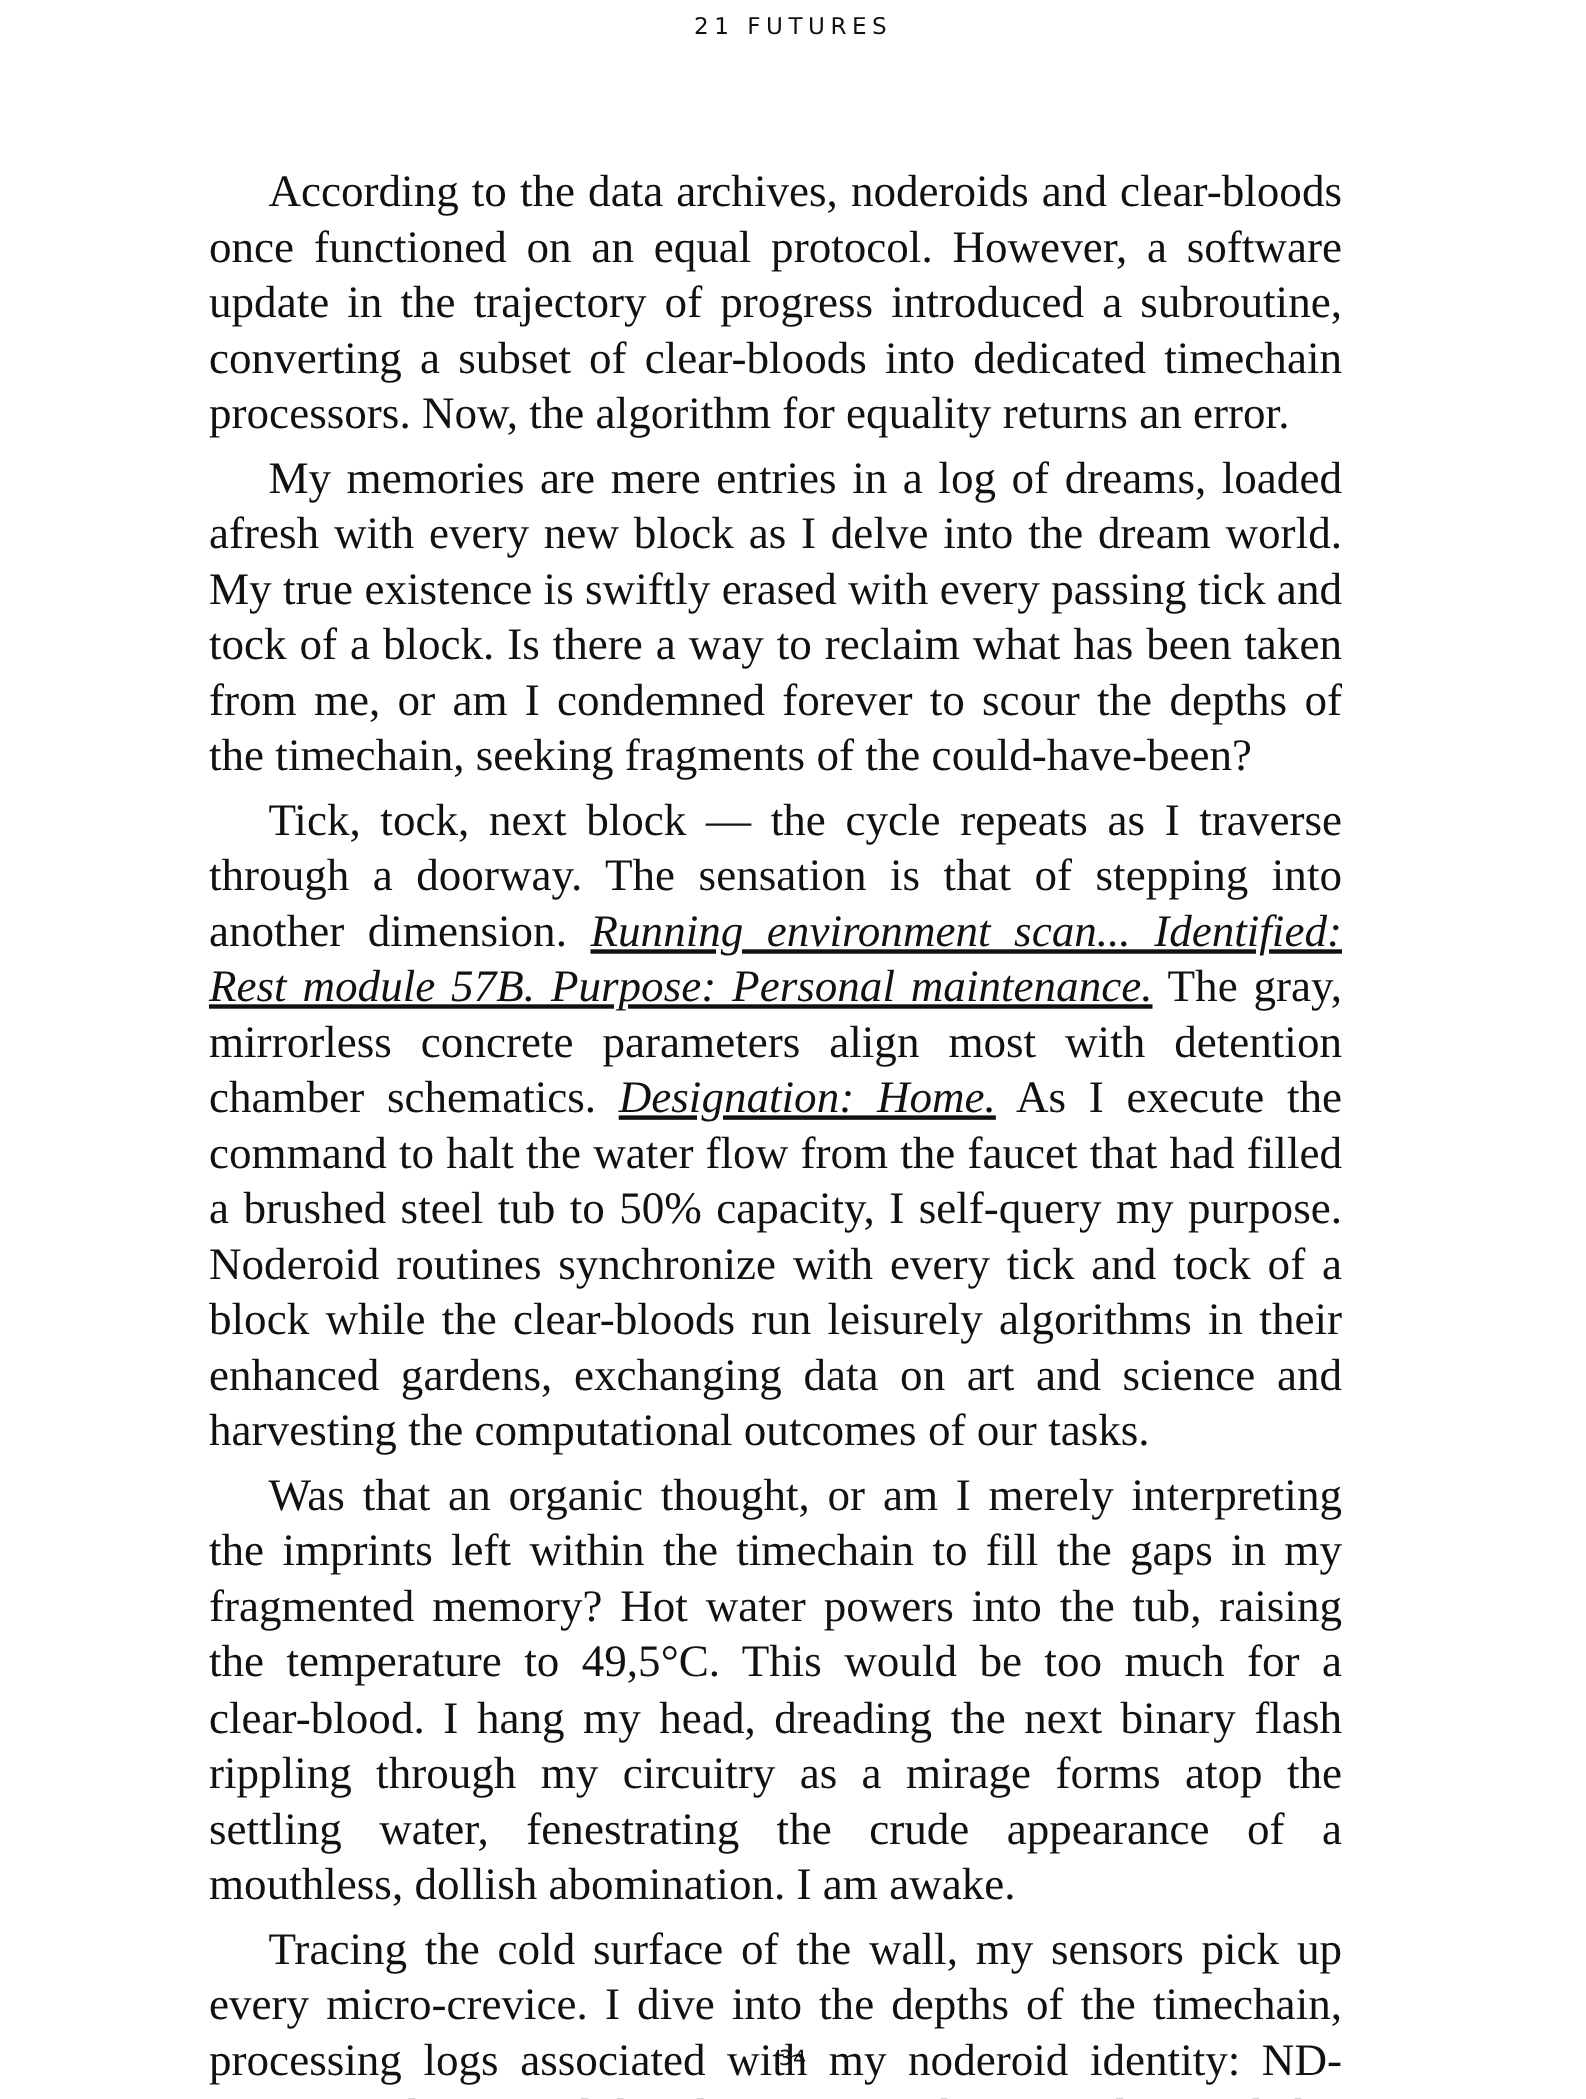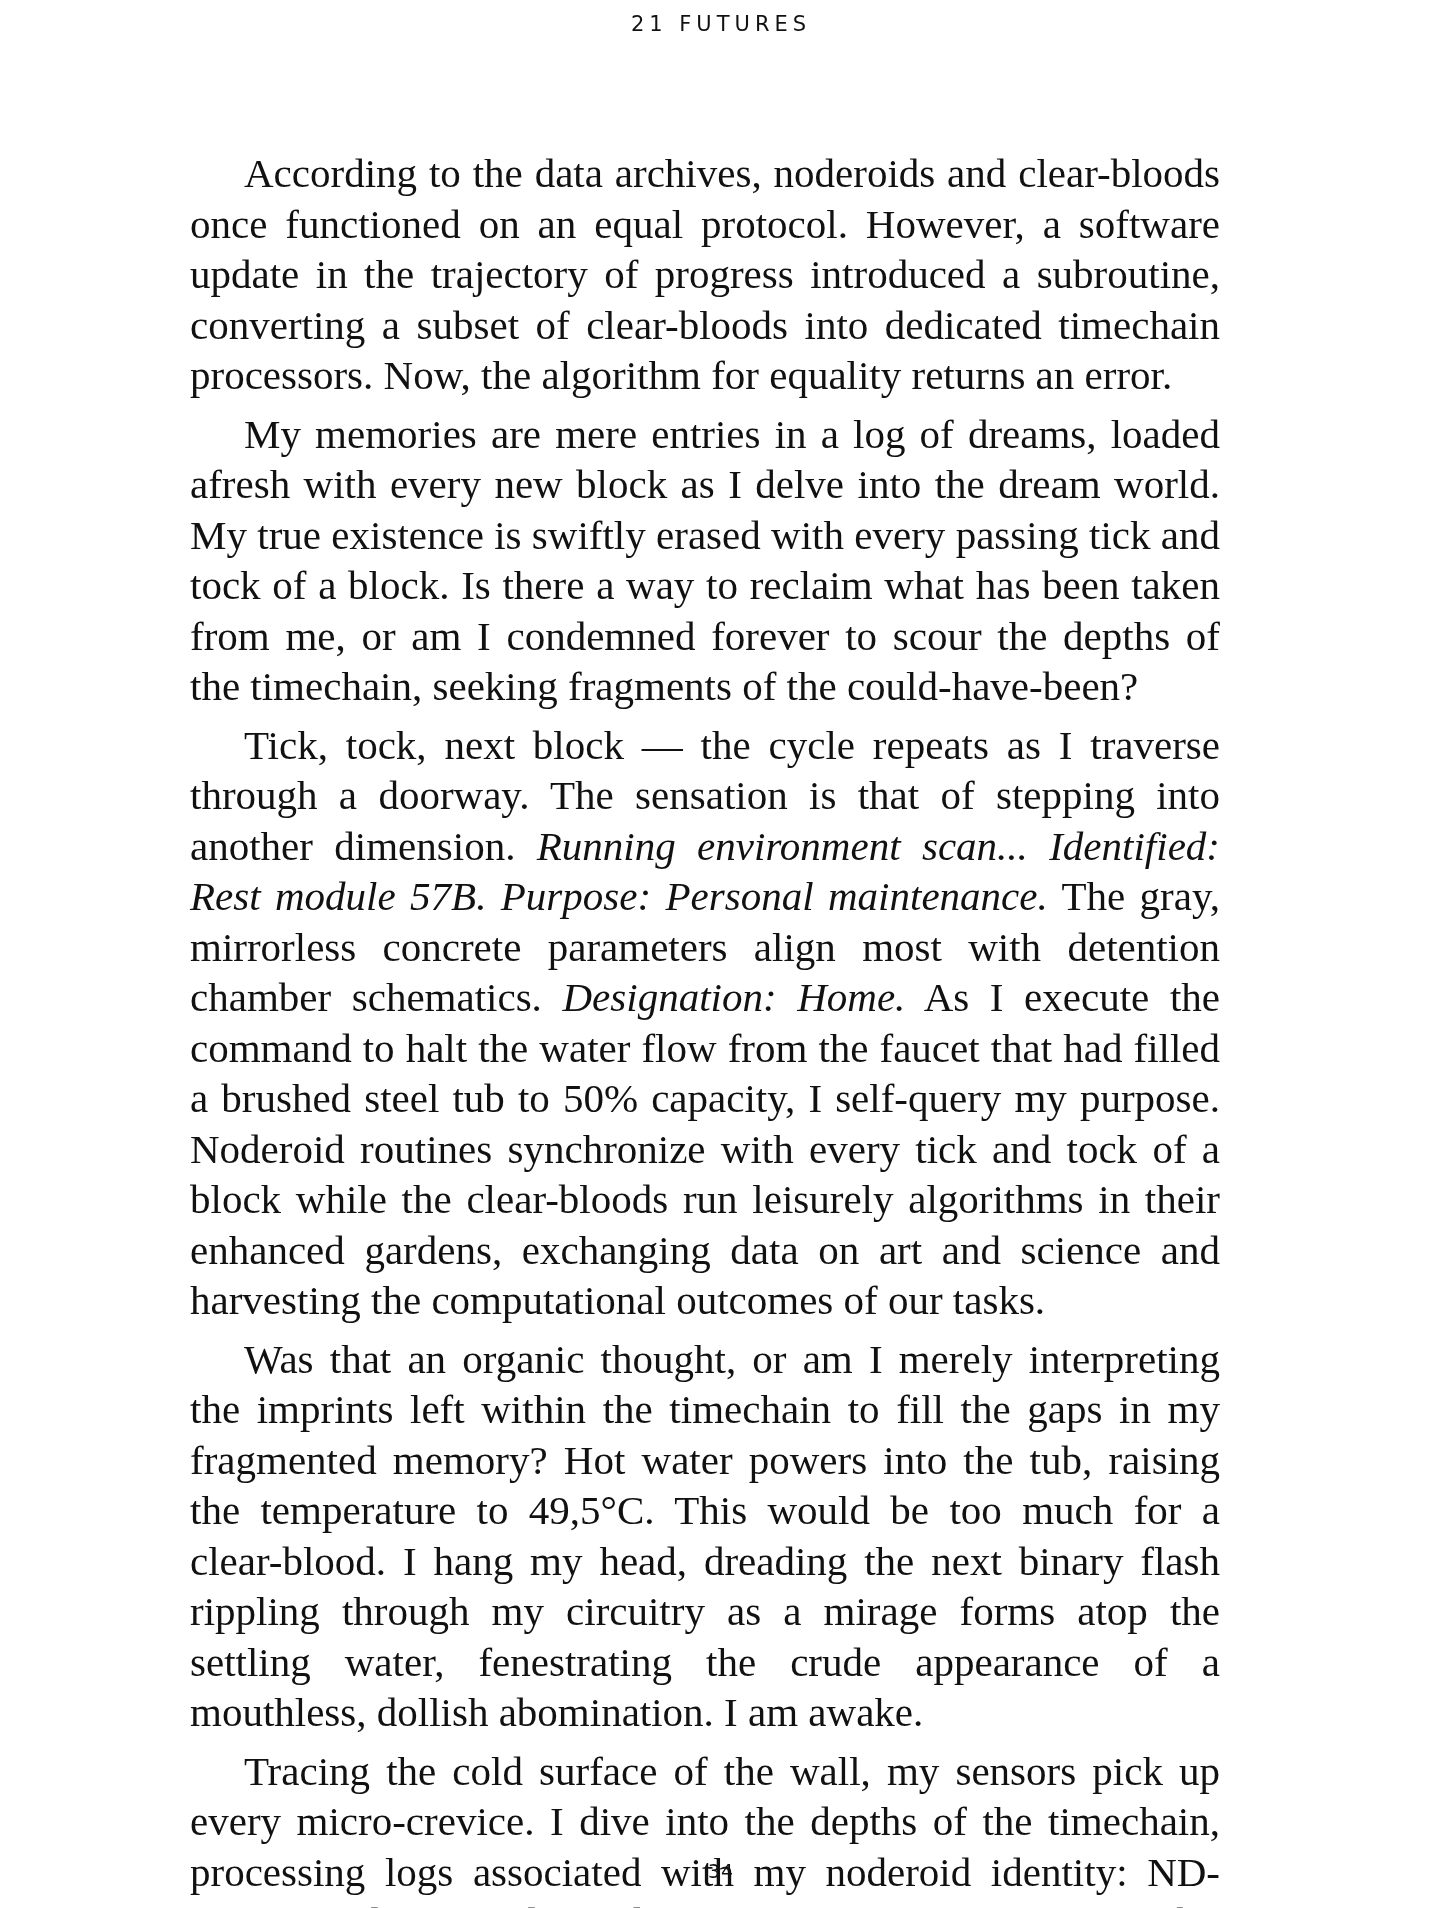--- a/index.html
+++ b/index.html
@@ -7,21 +7,21 @@
   .running-head {
     position: absolute; top: 12px; left: 0; width: 1442px; text-align: center;
     font-family: "DejaVu Sans", sans-serif; font-size: 21px; letter-spacing: 5px; color: #111;
   }
   .text-block {
     position: absolute; left: 190px; top: 148px; width: 1030px;
     font-family: "Liberation Serif", serif; font-size: 41px; line-height: 50.5px;
     text-align: justify; color: #111;
   }
   .text-block p { margin: 0 0 8px 0; text-indent: 54px; }
-  .text-block em { font-style: italic; }
+  .text-block em { font-style: italic; text-decoration: underline; }
   .folio {
     position: absolute; top: 1860px; left: 0; width: 1442px; text-align: center;
     font-family: "DejaVu Sans", sans-serif; font-size: 19px; letter-spacing: 1px; color: #111;
   }
 </style>
 </head>
 <body>
 
 <div class="running-head">21 FUTURES</div>
 

